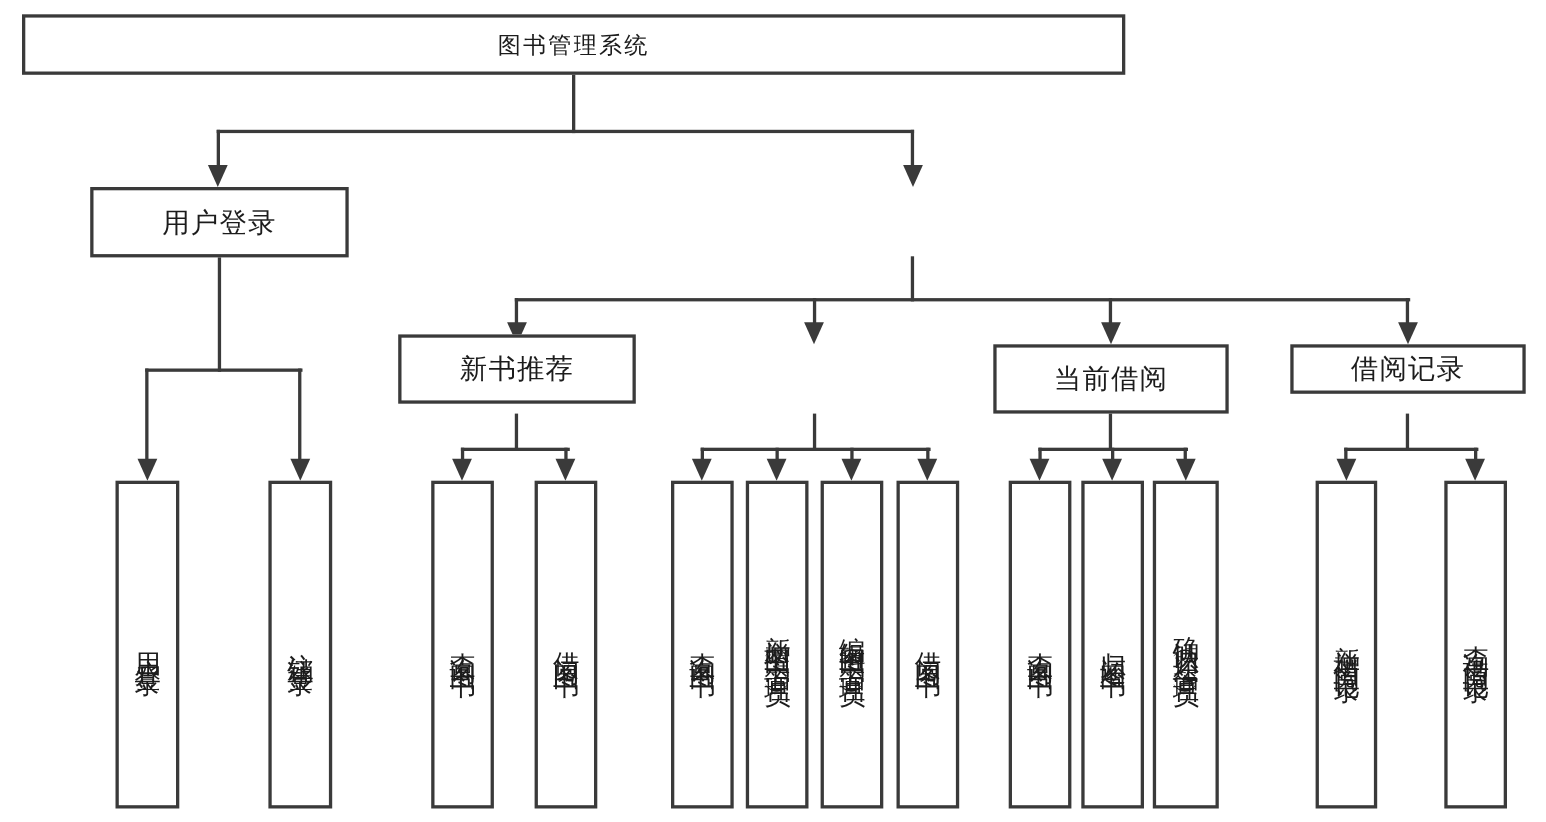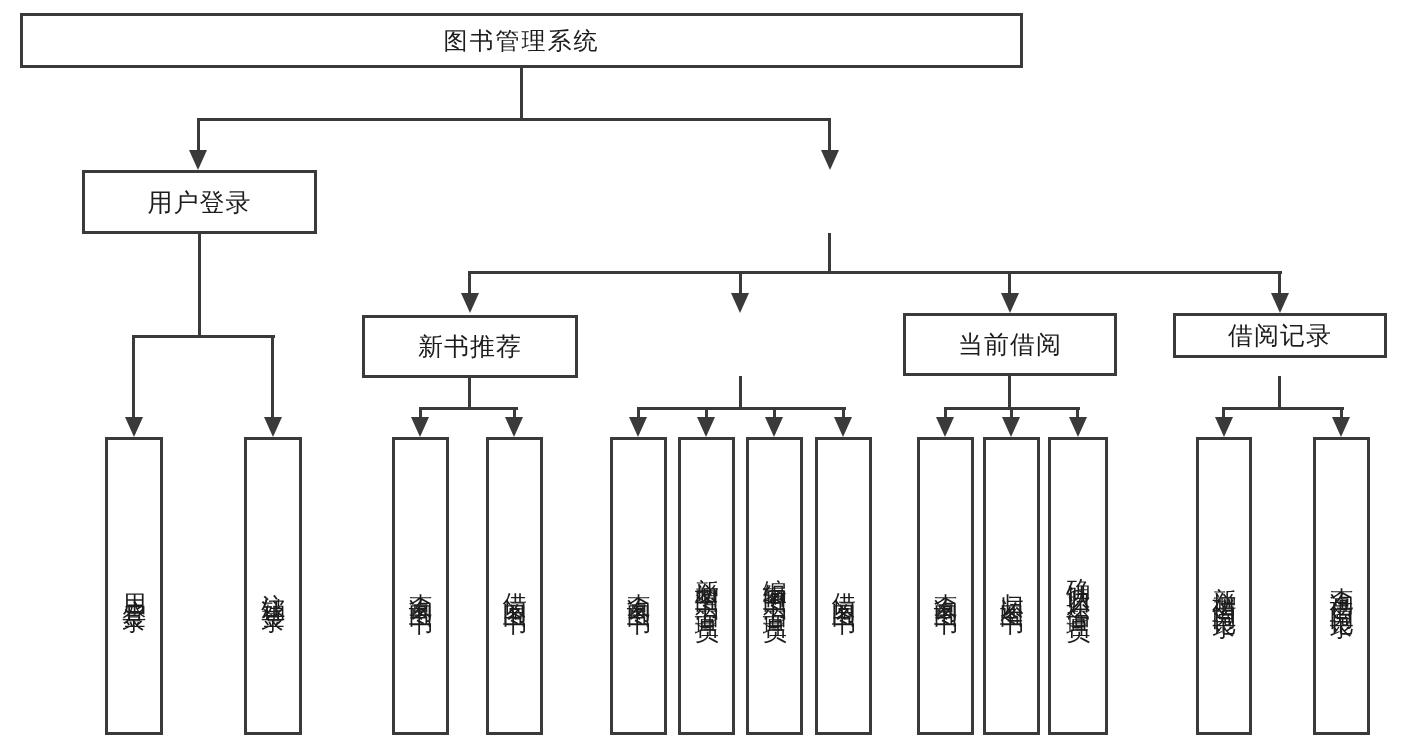--- a/index.html
+++ b/index.html
@@ -12,21 +12,21 @@
   body{background:var(--bg-color);font-family:"DejaVu Sans","Liberation Sans",sans-serif;}
   #canvas{position:relative;width:1405px;height:747px;background:var(--bg-color);overflow:hidden;}
 
   
   .hbox{
     position:absolute;box-sizing:border-box;background:#fff;
     border:3px solid var(--line-color);
     display:flex;align-items:center;justify-content:center;
     color:var(--text-color);font-size:25px;letter-spacing:1px;white-space:nowrap;
   }
-  .hbox.root{font-size:24px;letter-spacing:2px;}
+  .hbox.root{font-size:21px;letter-spacing:2px;}
 
   
   .vbox{
     position:absolute;box-sizing:border-box;background:#fff;
     border:3px solid var(--line-color);
     display:flex;align-items:center;justify-content:center;
   }
   .vbox .vtext{
     writing-mode:vertical-rl;text-orientation:mixed;
     color:var(--text-color);font-size:24px;line-height:1.1;letter-spacing:6px;
@@ -72,21 +72,21 @@
   <div class="hl" style="left:468px;top:271px;width:814px"></div>
   <div class="vl" style="left:468px;top:271px;height:24px"></div>
   <div class="ar" style="left:461px;top:293px"></div>
   <div class="vl" style="left:739px;top:271px;height:24px"></div>
   <div class="ar" style="left:731px;top:293px"></div>
   <div class="vl" style="left:1008px;top:271px;height:24px"></div>
   <div class="ar" style="left:1001px;top:293px"></div>
   <div class="vl" style="left:1278px;top:271px;height:24px"></div>
   <div class="ar" style="left:1271px;top:293px"></div>
 
-  <div class="hbox" style="left:362px;top:315px;width:216px;height:63px">新书推荐</div>
+  <div class="hbox" style="left:362px;top:304px;width:216px;height:63px">新书推荐</div>
   <div class="hbox" style="left:903px;top:313px;width:214px;height:63px">当前借阅</div>
   <div class="hbox" style="left:1173px;top:313px;width:214px;height:45px">借阅记录</div>
 
   <div class="vl" style="left:468px;top:376px;height:34px"></div>
   <div class="hl" style="left:419px;top:407px;width:99px"></div>
   <div class="vl" style="left:419px;top:407px;height:12px"></div>
   <div class="ar" style="left:411px;top:417px"></div>
   <div class="vl" style="left:513px;top:407px;height:12px"></div>
   <div class="ar" style="left:505px;top:417px"></div>
 

